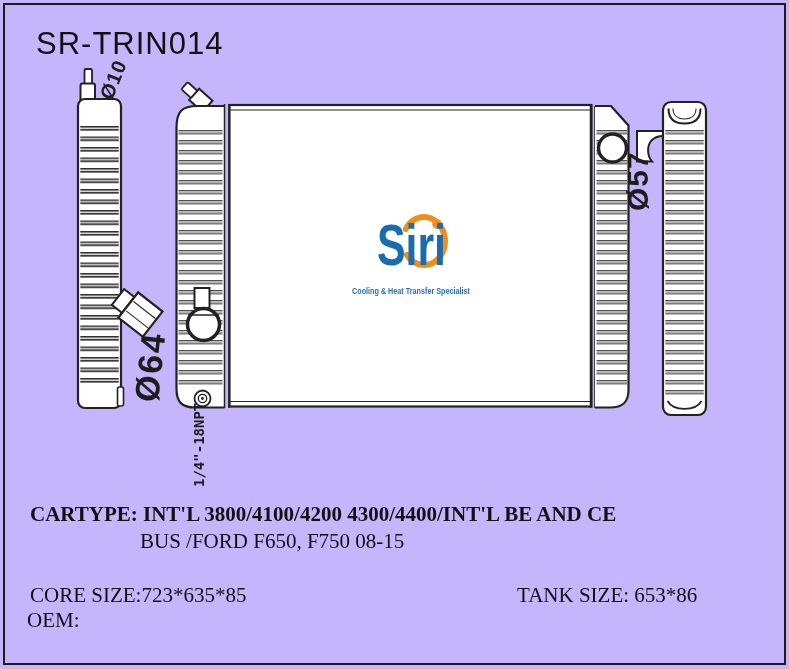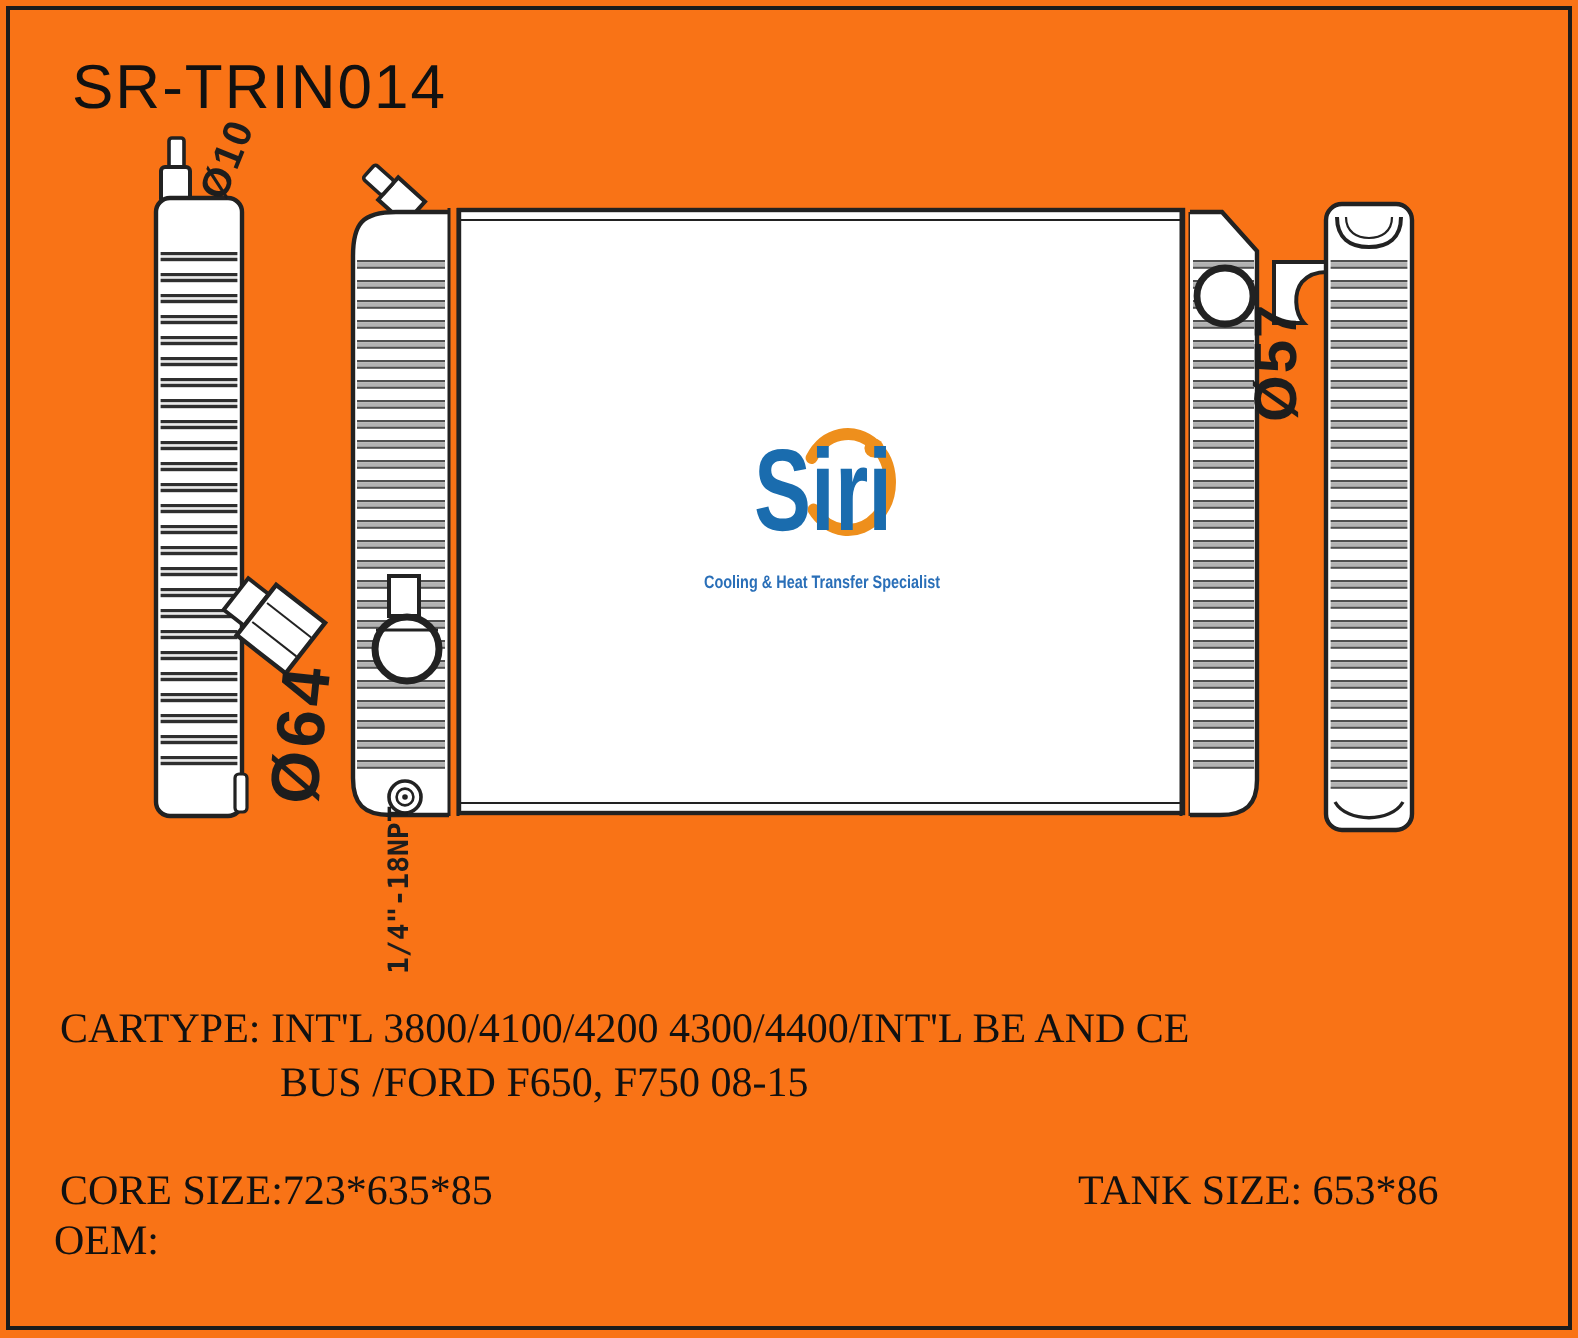--- a/index.html
+++ b/index.html
@@ -1,42 +1,42 @@
 <!DOCTYPE html>
 <html><head>
 <meta charset="utf-8">
 <style>
   html,body{margin:0;padding:0;background:#fff;}
   .page{
     position:relative;
     width:789px;height:669px;
-    background:#f97316;
+    background:#c4b5fd;
     font-family:"Liberation Sans",sans-serif;
     overflow:hidden;
   }
   .frame{
     position:absolute;left:3px;top:3px;right:3px;bottom:4px;
     border:2px solid #1c1c1c;
     pointer-events:none;
   }
   .title{
     position:absolute;left:36px;top:26px;
     font-size:31px;font-weight:400;letter-spacing:1px;color:#111;
   }
   .drawing{position:absolute;left:0;top:0;}
   .spec{
     position:absolute;color:#111;
     font-family:"Liberation Serif",serif;
     font-size:21px;line-height:26px;white-space:nowrap;
   }
-  .spec.l1{left:30px;top:501px;}
+  .spec.l1{left:30px;top:501px;font-weight:bold;}
   .spec.l2{left:140px;top:528px;}
   .spec.carton{left:517px;top:555px;}
   .spec.core{left:30px;top:582px;}
-  .spec.tank{left:517px;top:582px;margin-left:22px;}
+  .spec.tank{left:517px;top:582px;}
   .spec.oem{left:27px;top:607px;text-align:right;}
 </style>
 </head>
 <body>
 
 <div class="page">
   <div class="frame"></div>
 
   <div class="title">SR-TRIN014</div>
 

